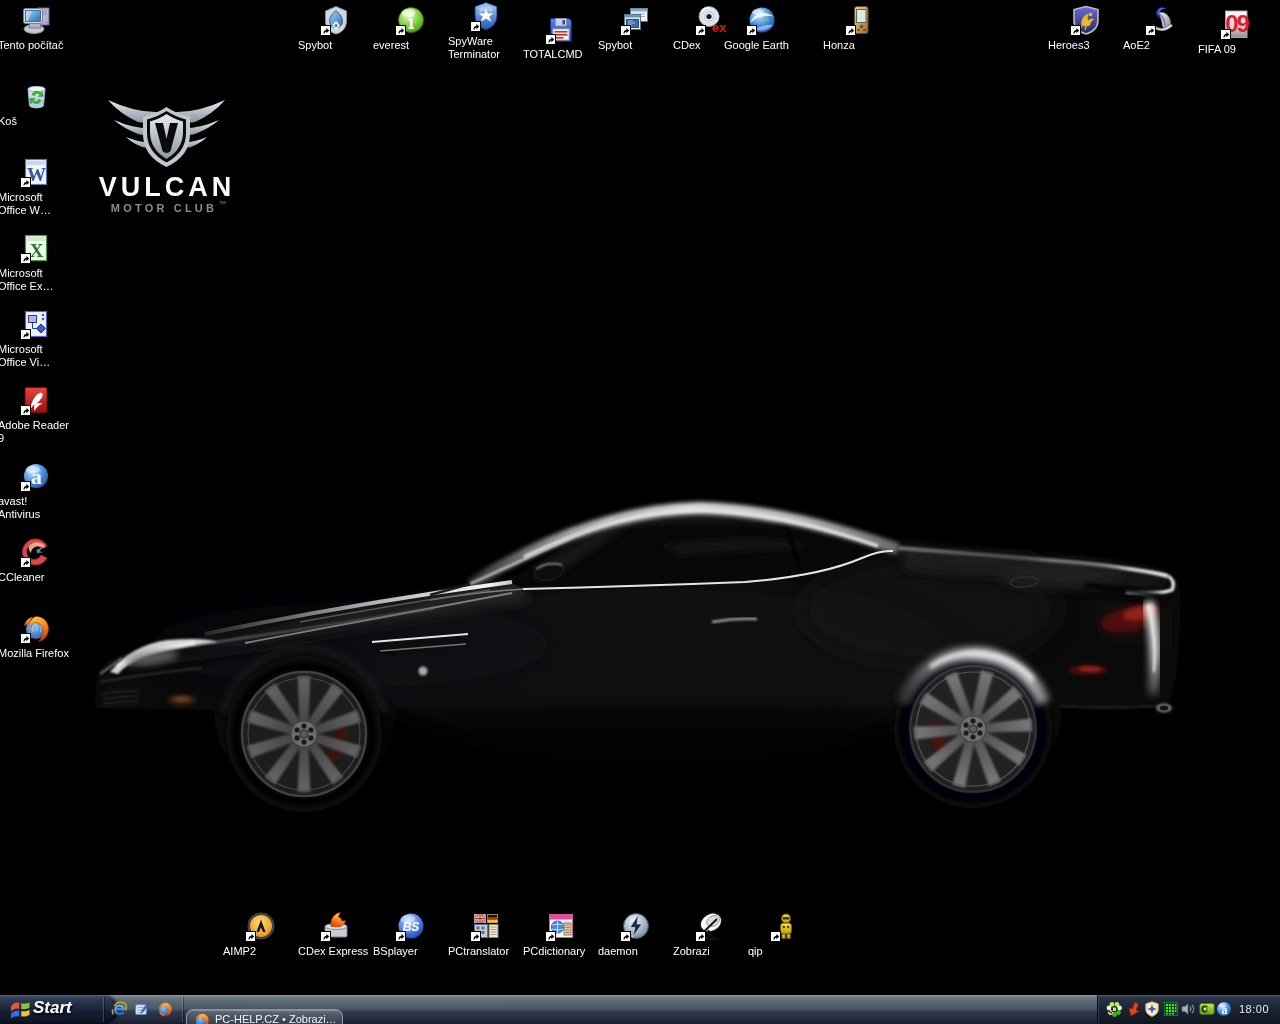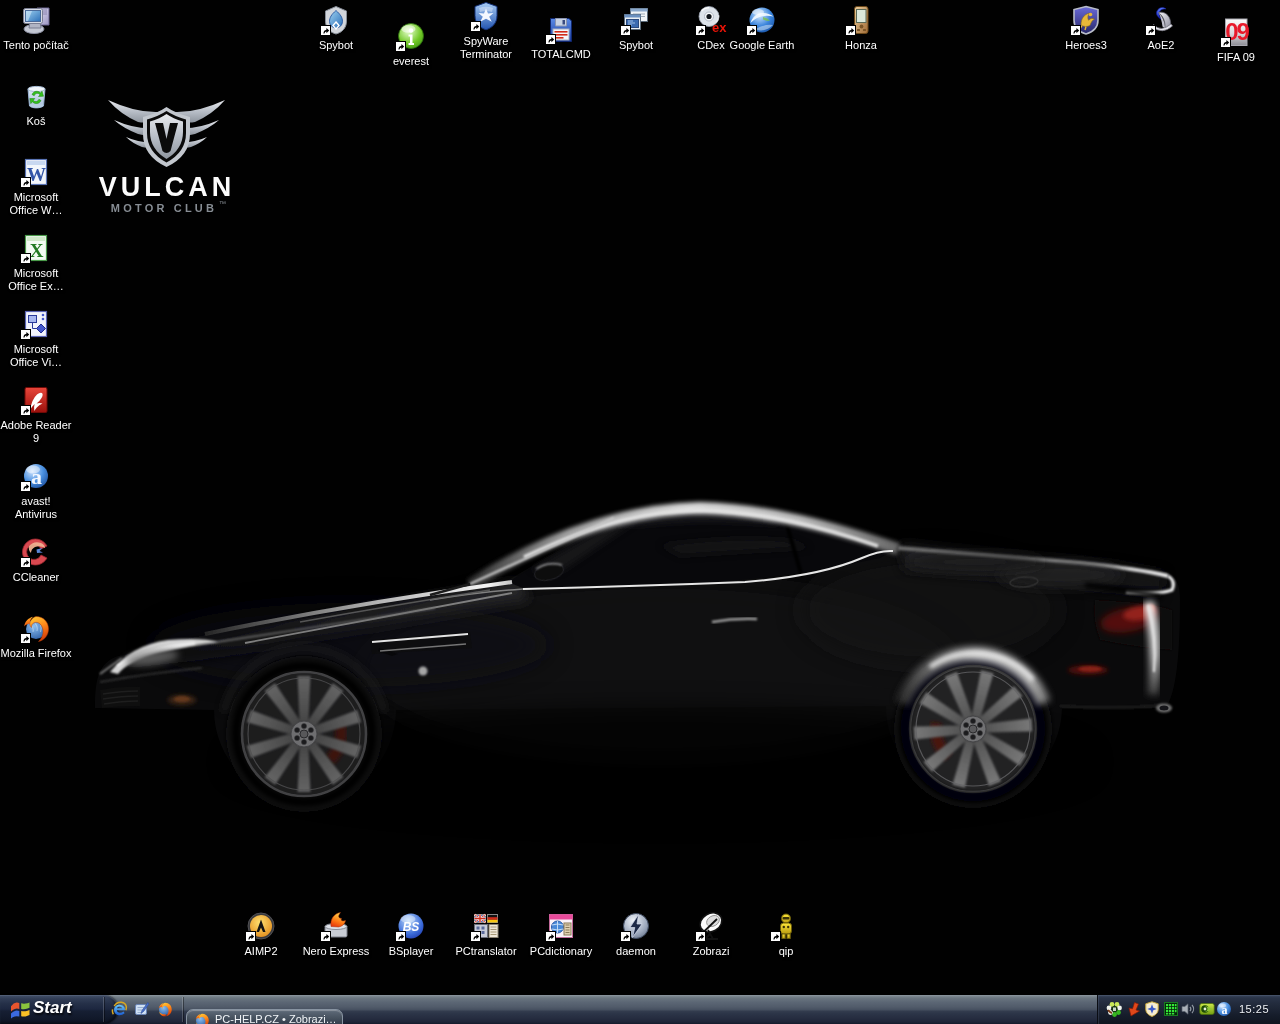--- a/index.html
+++ b/index.html
@@ -1,16 +1,16 @@
 <!DOCTYPE html>
 <html><head><meta charset="utf-8"><title>d</title><style>
 html,body{margin:0;padding:0;background:#000;}
 #screen{position:relative;width:1280px;height:1024px;overflow:hidden;background:#010101;font-family:"Liberation Sans",sans-serif;}
 #wall{position:absolute;left:0;top:0;}
-.di{position:absolute;width:76px;text-align:center;}
+.di{position:absolute;width:76px;text-align:left;}
 .di svg{display:block;margin:0 auto;}
 .lbl{margin-top:3px;font-size:11px;line-height:13px;color:#fff;text-shadow:1px 1px 1px #000,0 1px 2px #000,1px 2px 2px #000;}
 #tb{position:absolute;left:0;top:995px;width:1280px;height:29px;background:linear-gradient(180deg,#8f99a2 0px,#7e8992 1px,#6b7680 3px,#5c6775 7px,#515b6a 12px,#454f5f 15px,#333c4e 16px,#2b3447 19px,#262d40 23px,#1e2538 27px,#141a2b 29px);}
 #startbtn{position:absolute;left:0;top:0;width:118px;height:29px;border-radius:0 16px 16px 0;background:linear-gradient(180deg,#46526b 0px,#303c55 4px,#242f47 9px,#1d2740 14px,#161f33 16px,#121a2c 22px,#0d1322 29px);box-shadow:1px 0 2px rgba(0,0,0,.55),inset 0 1px 1px rgba(120,135,160,.38),inset -2px -1px 3px rgba(0,0,0,.5);}
 #startbtn svg{position:absolute;left:10px;top:5px;}
 #startbtn span{position:absolute;left:33px;top:3px;font-size:17px;font-weight:bold;font-style:italic;color:#fff;text-shadow:1px 2px 2px rgba(0,0,0,.8);}
 .qlsep{position:absolute;top:2px;width:1px;height:25px;background:rgba(255,255,255,.18);box-shadow:1px 0 0 rgba(0,0,0,.4);}
 .ql{position:absolute;top:6px;}
 #taskbtn{position:absolute;left:186px;top:14px;width:155px;height:20px;border:1px solid #8894a2;border-radius:7px;background:linear-gradient(180deg,#5f6b7a 0%,#47525f 40%,#3a4453 60%,#313b4a 100%);box-shadow:inset 0 1px 1px rgba(255,255,255,.3),inset 0 -1px 2px rgba(0,0,0,.35);}
 #taskbtn svg{position:absolute;left:7px;top:2px;}
@@ -448,21 +448,21 @@
     </div>
 <div class="di" style="left:298px;top:4px">
       <svg width="32" height="32" viewBox="0 0 32 32">
 <path d="M16,2.5 L26.5,7 L26.5,17 C26.5,24.5 21.5,28.5 16,30 C10.5,28.5 5.5,24.5 5.5,17 L5.5,7 Z" fill="#d2d6dc" stroke="#888e98"></path>
 <path d="M16,6.5 C20.5,10.5 22.5,13.5 22.5,17.5 A6.5,6.5 0 1 1 9.5,17.5 C9.5,13.5 11.5,10.5 16,6.5 Z" fill="url(#gblue)" stroke="#1a4a98" stroke-width="0.8"></path>
 <path d="M16,18 L19,21.5 L16,25 L13,21.5 Z" fill="none" stroke="#fff" stroke-width="1.4"></path>
 <use href="#sc"></use>
 </svg>
       <div class="lbl">Spybot</div>
     </div>
-<div class="di" style="left:373px;top:20px">
+<div class="di" style="left:373px;top:4px">
       <svg width="32" height="32" viewBox="0 0 32 32">
 <circle cx="16" cy="16" r="12.5" fill="url(#gev)" stroke="#2a700a" stroke-width="0.8"></circle>
 <ellipse cx="13.5" cy="9" rx="7" ry="3.8" fill="#fff" opacity="0.5"></ellipse>
 <circle cx="16" cy="10.5" r="2.2" fill="#fff"></circle>
 <path d="M13.5,14.5 L17.5,14.5 L17.5,23 L19,23 L19,25 L13.5,25 L13.5,23 L15,23 L15,16.5 L13.5,16.5 Z" fill="#fff"></path>
 <use href="#sc"></use>
 </svg>
       <div class="lbl">everest</div>
     </div>
 <div class="di" style="left:448px;top:0">
@@ -547,21 +547,21 @@
 <div class="di" style="left:1123px;top:4px">
       <svg width="32" height="32" viewBox="0 0 32 32">
 <path d="M12,7 C14,3 18.5,2.5 21,5 C18,4.5 15.5,5.5 14.5,8 C13.8,10.5 14.5,13 16.5,15.5 C12,13 10.5,9.5 12,7 Z" fill="url(#gplume)" stroke="#101a90" stroke-width="0.6"></path>
 <path d="M13.5,8.5 C19.5,7 24.5,11 25.5,17.5 C25.8,19.5 25.5,21 25,22 L20,24.5 C20.5,18 18.5,12.5 13.5,8.5 Z" fill="url(#ghelm)" stroke="#62626e" stroke-width="0.8"></path>
 <path d="M13.5,8.5 C17.5,12.5 19.8,17.5 20,24.5 L17.5,22.5 C16.8,17 15.5,12.5 13.5,8.5 Z" fill="#c2c2ce"></path>
 <path d="M8.5,20.5 Q16,28.5 26,20 L27.5,22 Q17.5,31 7.5,23 Z" fill="#e4e4ec" stroke="#72727e" stroke-width="0.7"></path>
 <use href="#sc"></use>
 </svg>
       <div class="lbl">AoE2</div>
     </div>
-<div class="di" style="left:1198px;top:16px">
+<div class="di" style="left:1198px;top:8px">
       <svg width="32" height="32" viewBox="0 0 32 32">
 <rect x="5.5" y="3" width="21.5" height="26.5" fill="url(#gfifa)" stroke="#a8a8b0"></rect>
 <text x="16.5" y="24" font-size="24" font-weight="bold" text-anchor="middle" fill="#e8192a" font-family="Liberation Sans" letter-spacing="-2">09</text>
 
 <use href="#sc"></use>
 </svg>
       <div class="lbl">FIFA 09</div>
     </div>
 <div class="di" style="left:223px;top:910px">
       <svg width="32" height="32" viewBox="0 0 32 32">
@@ -572,21 +572,21 @@
 </svg>
       <div class="lbl">AIMP2</div>
     </div>
 <div class="di" style="left:298px;top:910px">
       <svg width="32" height="32" viewBox="0 0 32 32">
 <rect x="5" y="16" width="22" height="11" rx="1.5" fill="#c8ccd4" stroke="#787c86"></rect>
 <ellipse cx="16" cy="16.5" rx="11" ry="3" fill="#dde1e8" stroke="#8a8e98"></ellipse>
 <path d="M11,16.5 C10,9 14,3.5 20.5,2.5 C17.5,6.5 18.5,8 21.5,8.5 C20.5,10.5 22,11.5 25.5,10.5 C25,14 22,16.5 18.5,17 Z" fill="url(#gfl)" stroke="#a82a06" stroke-width="0.5"></path>
 <use href="#sc"></use>
 </svg>
-      <div class="lbl">Nero Express</div>
+      <div class="lbl">CDex Express</div>
     </div>
 <div class="di" style="left:373px;top:910px">
       <svg width="32" height="32" viewBox="0 0 32 32">
 <circle cx="16" cy="16" r="12.5" fill="url(#gbs)"></circle>
 <ellipse cx="13" cy="9" rx="7.5" ry="4" fill="#fff" opacity="0.4"></ellipse>
 <text x="16" y="21" font-size="12" font-weight="bold" font-style="italic" text-anchor="middle" fill="#fff" font-family="Liberation Sans">BS</text>
 <use href="#sc"></use>
 </svg>
       <div class="lbl">BSplayer</div>
     </div>
@@ -744,15 +744,15 @@
 <rect x="0.8" y="2.5" width="14.4" height="11" rx="2" fill="url(#gnv)" stroke="#4a7008" stroke-width="0.7"></rect>
 <circle cx="6" cy="8" r="3.8" fill="#1e4a06"></circle>
 <path d="M6,5 Q10,5.5 12.5,8 Q10,10.5 6,11 Q8.5,9.5 8.5,8 Q8.5,6.5 6,5 Z" fill="#8ec83a"></path>
 <circle cx="6" cy="8" r="1.4" fill="#e8f4d8"></circle>
 </svg>
 <svg class="tri" style="left:118px" width="16" height="16" viewBox="0 0 16 16">
 <circle cx="8" cy="8" r="7" fill="url(#gav)"></circle>
 <ellipse cx="6.5" cy="4.5" rx="3.5" ry="2" fill="#fff" opacity="0.45"></ellipse>
 <text x="8.5" y="12.5" font-size="12" font-weight="bold" text-anchor="middle" fill="#fff" font-family="Liberation Serif">a</text>
 </svg>
-<div id="clock">15:25</div>
+<div id="clock">18:00</div>
 </div>
 </div>
 </div>
 </body></html>

